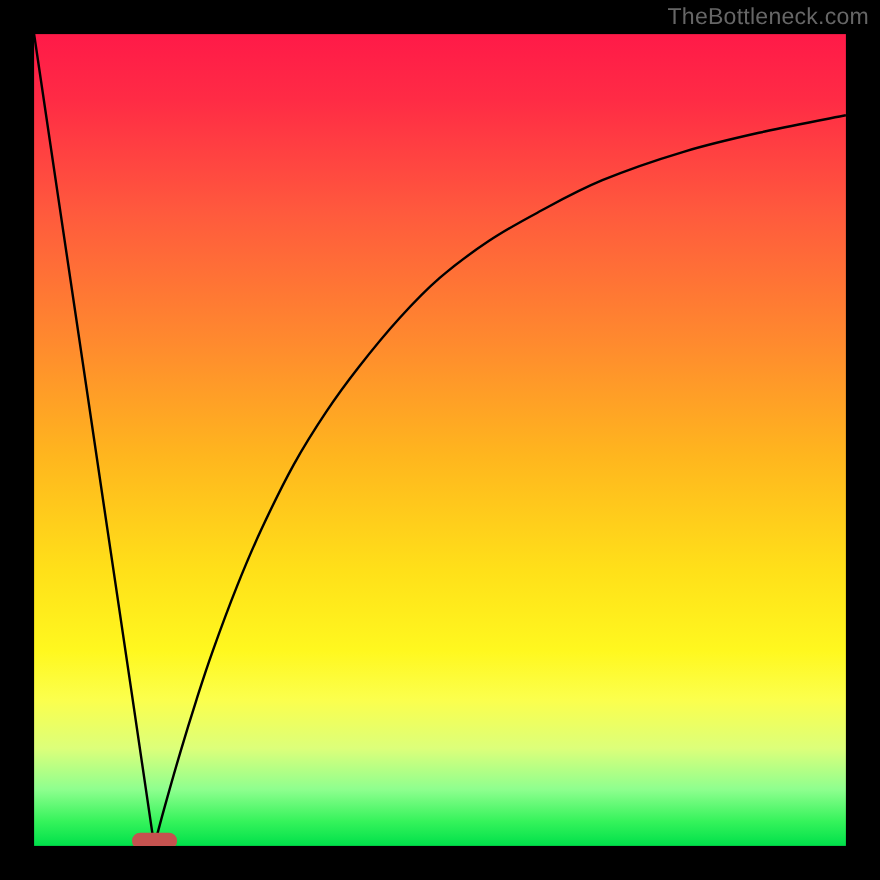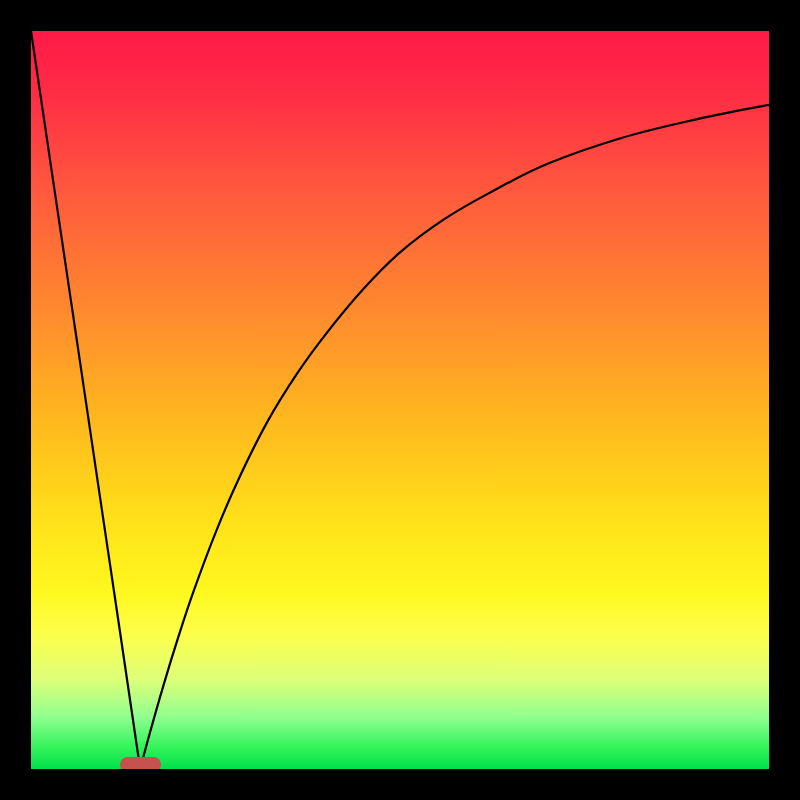--- a/index.html
+++ b/index.html
@@ -63,20 +63,21 @@
     position: absolute;
     background: #c5524f;
     border-radius: 9px;
     z-index: 12;
   }
 </style>
 </head>
 <body>
 
 <div class="frame">
+  <div class="watermark">TheBottleneck.com</div>
 
   <div class="plot-area">
     <div class="gradient-bg"></div>
 
     <svg class="curves" viewBox="0 0 738 738" preserveAspectRatio="none">
       <path id="left-branch-path" fill="none" stroke="#000" stroke-width="2.2" d="M0.00 0.00 L22.14 149.81 L44.28 298.89 L66.42 448.70 L88.56 597.78 L109.22 738.00"></path>
       <path id="right-branch-path" fill="none" stroke="#000" stroke-width="2.2" d="M109.22 738.00 C110.82 732.02, 113.83 720.07, 118.08 704.79 C122.33 689.51, 127.53 671.06, 132.84 653.13 C138.15 635.20, 142.29 621.76, 147.60 605.16 C152.91 588.55, 155.72 579.48, 162.36 560.88 C169.00 542.28, 176.53 521.77, 184.50 501.84 C192.47 481.91, 197.34 470.11, 206.64 450.18 C215.94 430.25, 225.53 410.40, 236.16 391.14 C246.79 371.88, 255.05 359.11, 265.68 343.17 C276.31 327.23, 283.24 317.86, 295.20 302.58 C307.16 287.30, 318.82 272.91, 332.10 258.30 C345.38 243.69, 354.39 234.02, 369.00 221.40 C383.61 208.78, 397.34 198.82, 413.28 188.19 C429.22 177.56, 438.96 172.32, 457.56 162.36 C476.16 152.40, 492.69 142.80, 516.60 132.84 C540.51 122.88, 563.83 114.98, 590.40 107.01 C616.97 99.04, 637.63 94.54, 664.20 88.56 C690.77 82.58, 724.72 76.46, 738.00 73.80"></path>
     </svg>
 
     <div class="bottom-marker" id="bottom-marker" style="left: 88.929px; width: 40.59px; height: 15px; top: 726px;"></div>

